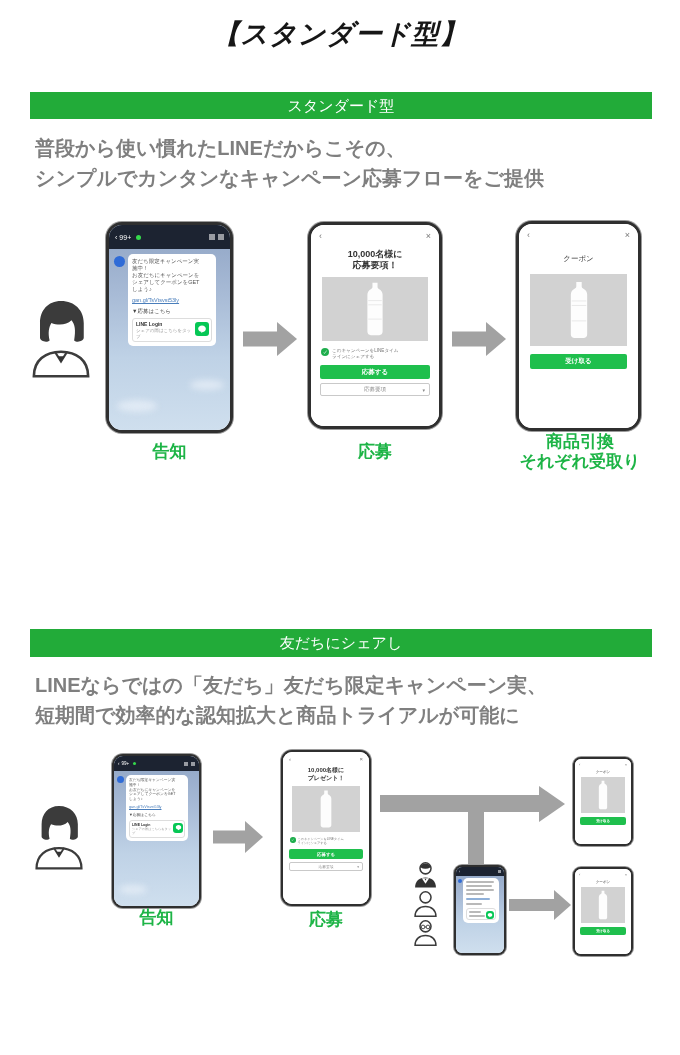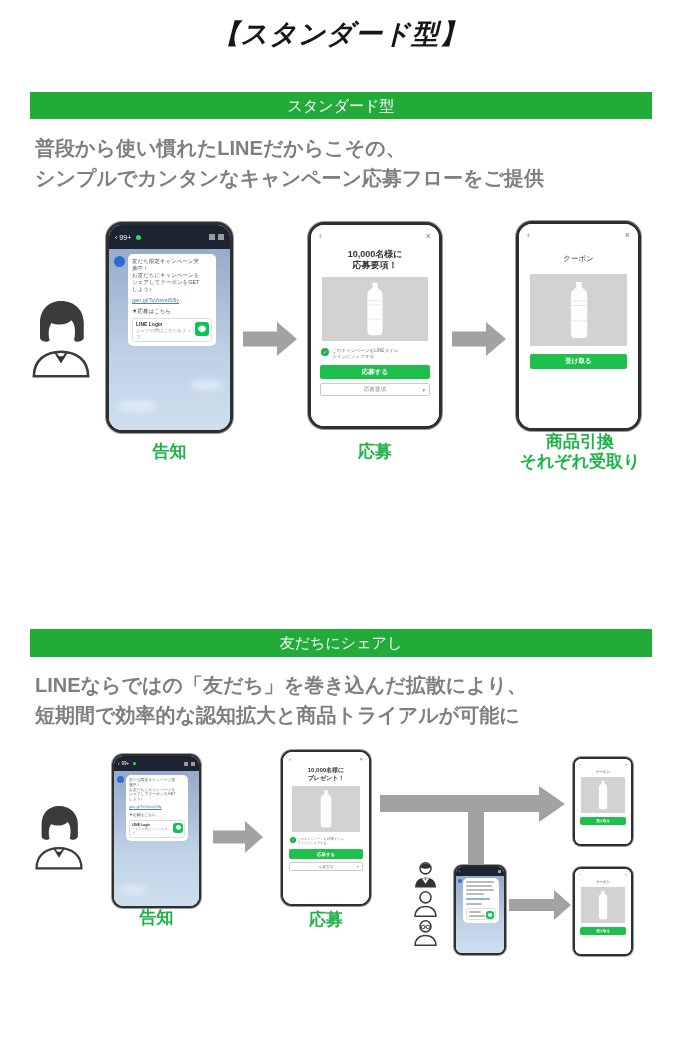--- a/index.html
+++ b/index.html
@@ -194,21 +194,21 @@
   </div>
 
   <div class="steplabel" style="left:106px;top:442px;width:127px;">告知</div>
   <div class="steplabel" style="left:308px;top:442px;width:134px;">応募</div>
   <div class="steplabel" style="left:506px;top:432px;width:148px;">商品引換
 それぞれ受取り</div>
 
 
   <div class="banner" style="top:629px;height:28px;line-height:28px;">友だちにシェアし</div>
 
-  <div class="desc" style="top:670px;">LINEならではの「友だち」を巻き込んだ拡散により、
+  <div class="desc" style="top:670px;">LINEならではの「友だち」友だち限定キャンペーン実、
 短期間で効率的な認知拡大と商品トライアルが可能に</div>
 
   <svg style="position:absolute;left:30px;top:800px;" width="58" height="70" viewBox="0 0 80 96">
     <path d="M9 94 c0-18 13-28 31-28 s31 10 31 28 z" fill="#fff" stroke="#3c3c3c" stroke-width="3"></path>
     <path d="M33 66 l7 11 7-11" fill="none" stroke="#3c3c3c" stroke-width="2.5"></path>
     <path d="M36 71 l4 7 4-7 z" fill="#333"></path>
     <circle cx="40" cy="36" r="17" fill="#fff"></circle>
     <path d="M40 8 c-15 0-24 11-24 25 v17 c0 4 8 6 11 3 c-2-9-1-15 2-20 c7 3 17 3 23-3 c4 5 5 11 3 23 c3 3 11 1 11-3 v-17 c0-14-10-25-26-25 z" fill="#3b3b3b"></path>
   </svg>
 

